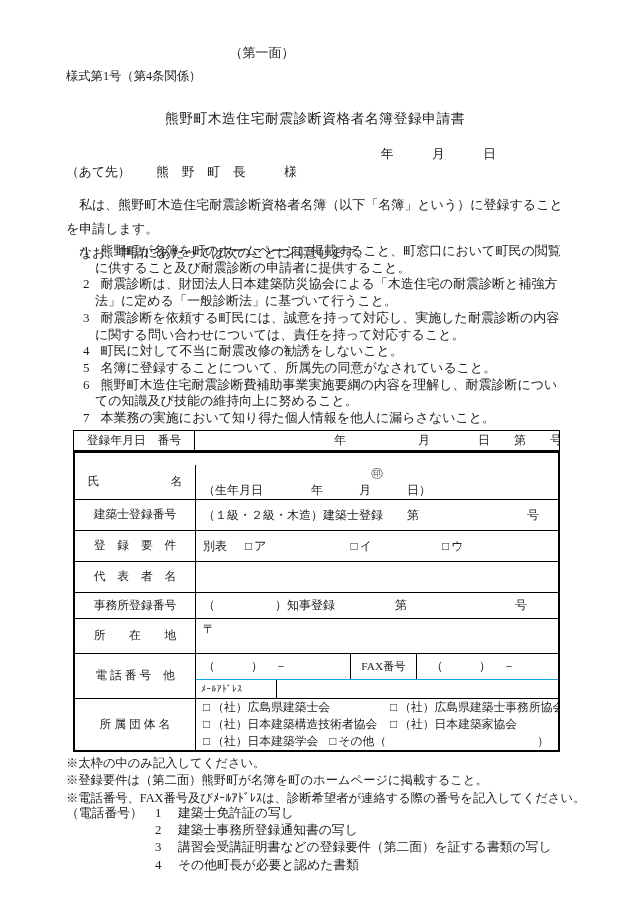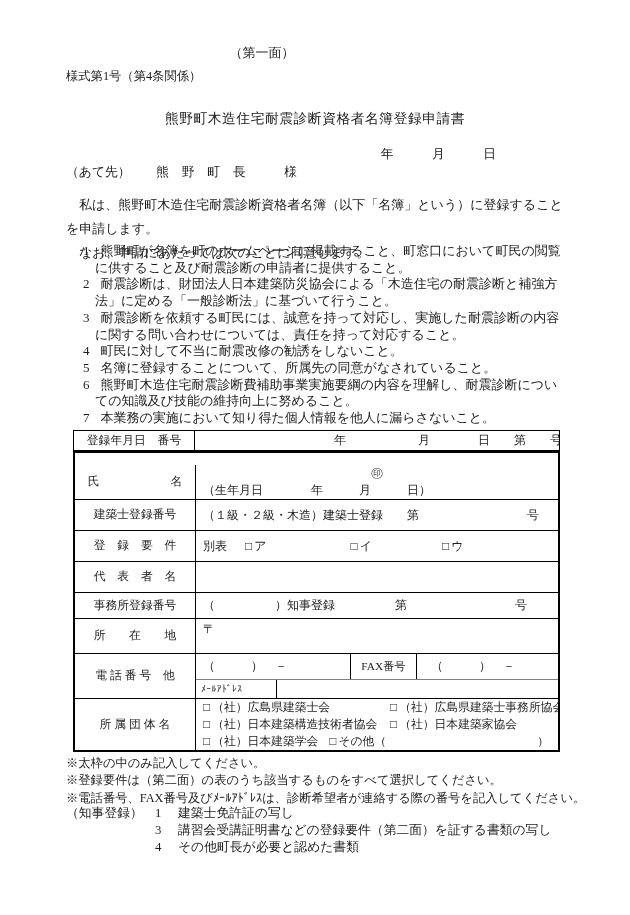--- a/index.html
+++ b/index.html
@@ -181,23 +181,24 @@
             <span class="org-close">）</span>
           </div>
         </div>
       </div>
 
     </div>
   </div>
 
   <div class="abs" id="notes">
     <div>※太枠の中のみ記入してください。</div>
-    <div>※登録要件は（第二面）の表のうち該当するものをすべて選択してください。</div>
+    <div>※登録要件は（第二面）熊野町が名簿を町のホームページに掲載すること。</div>
     <div>※電話番号、FAX番号及びﾒｰﾙｱﾄﾞﾚｽは、診断希望者が連絡する際の番号を記入してください。</div>
   </div>
 
   <div class="abs" id="attachments">
-    <div class="att-row"><span class="att-lbl">（知事登録）</span><span class="att-num">1</span><span class="att-txt">建築士免許証の写し</span></div>
+    <div class="att-row"><span class="att-lbl">（電話番号）</span><span class="att-num">1</span><span class="att-txt">建築士免許証の写し</span></div>
+    <div class="att-row"><span class="att-lbl"></span><span class="att-num">2</span><span class="att-txt">建築士事務所登録通知書の写し</span></div>
     <div class="att-row"><span class="att-lbl"></span><span class="att-num">3</span><span class="att-txt">講習会受講証明書などの登録要件（第二面）を証する書類の写し</span></div>
     <div class="att-row"><span class="att-lbl"></span><span class="att-num">4</span><span class="att-txt">その他町長が必要と認めた書類</span></div>
   </div>
 
 </div>
 
 </body></html>

